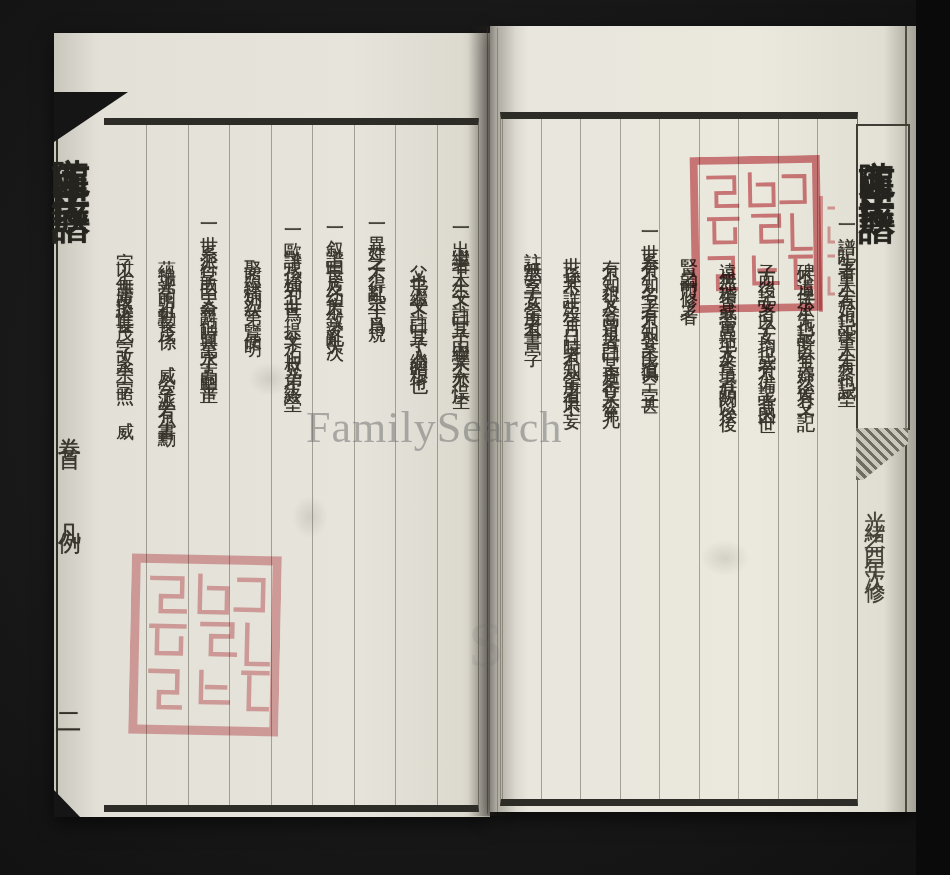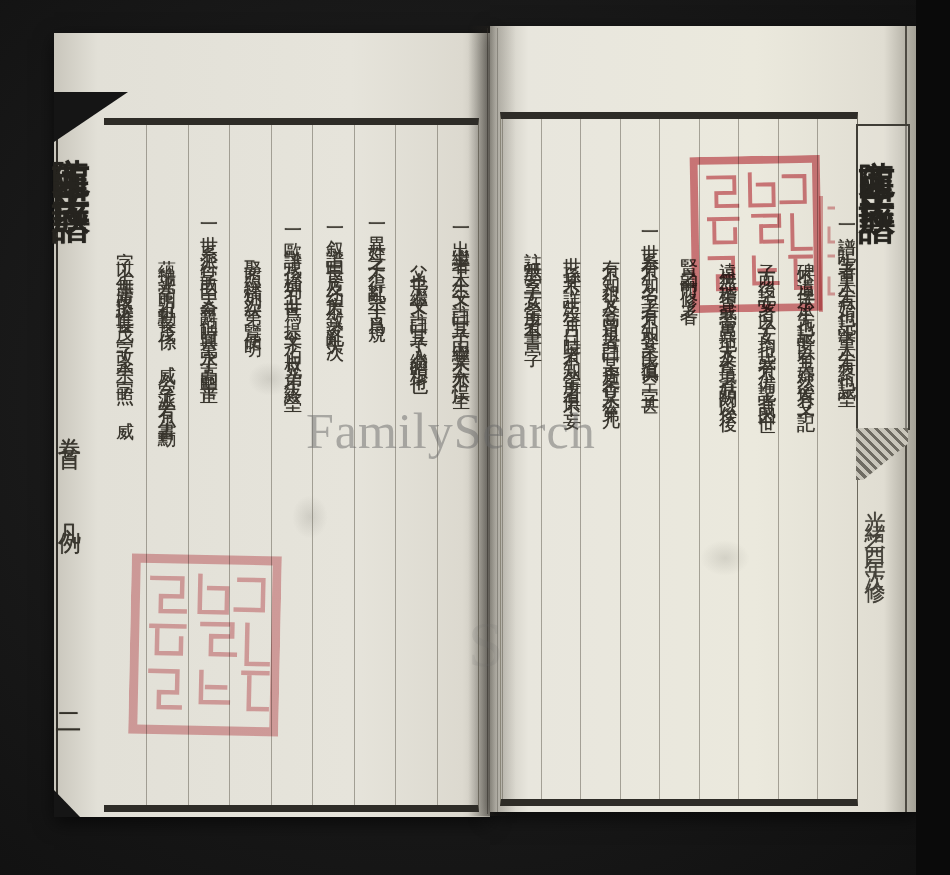--- a/index.html
+++ b/index.html
@@ -39,21 +39,21 @@
      text-shadow:0 0 1px rgba(20,18,14,.9);}
   .mlabel{font-size:23px;letter-spacing:9px;color:#3a372f;}
   .edition{font-size:21px;letter-spacing:12px;color:#45423a;}
   .pagenum{font-size:26px;color:#333028;}
   .title-box{left:856px;top:124px;width:50px;height:302px;border:2px solid #3f3d36;
      background:rgba(235,233,224,.35);}
   .wedge{left:856px;top:428px;width:52px;height:52px;
      background:repeating-linear-gradient(45deg,#6f6c63 0 3px,#c9c6bb 3px 7px);
      clip-path:polygon(0 0,100% 0,100% 30%,14% 100%,0 100%);}
   
-  .wm{left:306px;top:402px;font-size:50px;letter-spacing:1px;color:rgba(105,105,105,.50);
+  .wm{left:306px;top:402px;font-size:44px;letter-spacing:1px;color:rgba(105,105,105,.50);
       font-family:"Liberation Serif","DejaVu Serif",serif;filter:blur(.4px);}
   .wm2{left:468px;top:608px;font-size:64px;color:rgba(110,110,110,.13);filter:blur(.6px);
       font-family:"Liberation Serif",serif;}
   .stain{border-radius:50%;background:radial-gradient(rgba(90,88,80,.16),rgba(90,88,80,0) 70%);}
   
   .seal{mix-blend-mode:multiply;}
   .seal svg{display:block;width:100%;height:100%;}
   .seal-sliver{left:818px;top:194px;width:17px;height:120px;overflow:hidden;mix-blend-mode:multiply;}
 </style>
 </head>

